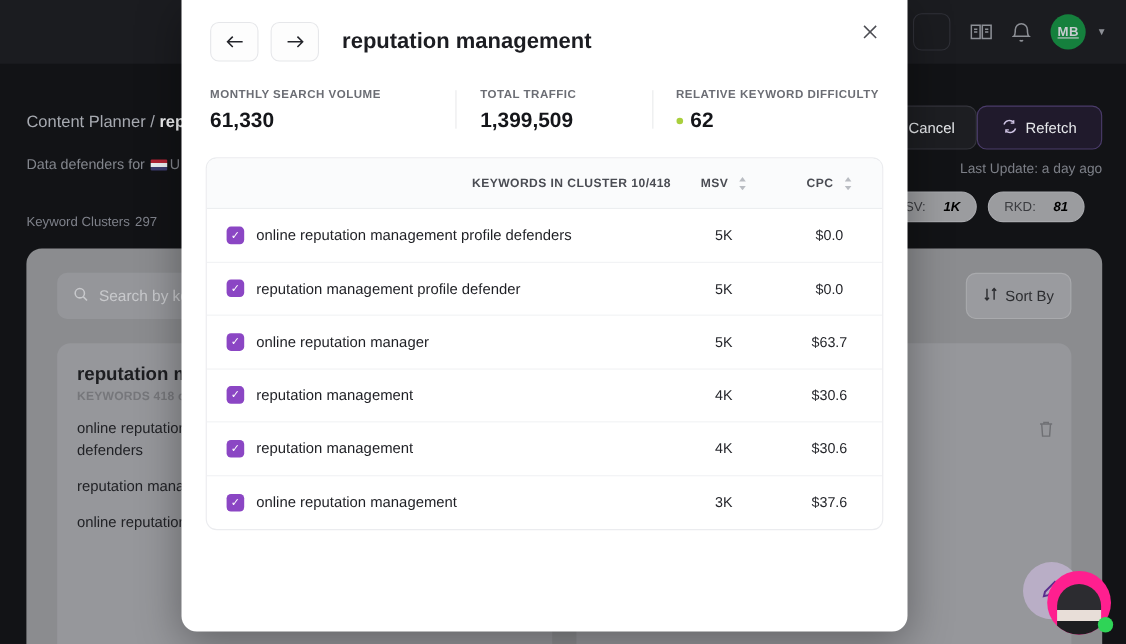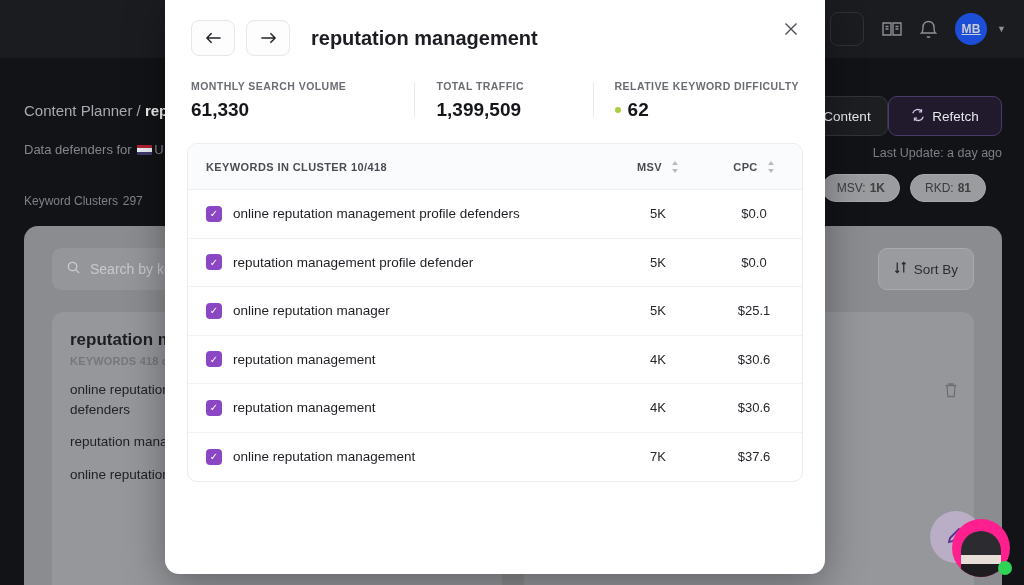--- a/index.html
+++ b/index.html
@@ -15,21 +15,21 @@
 
   .navbar {
     position: absolute; top: 0; left: 0; right: 0; height: 58px;
     background: #1b1c20;
     display: flex; align-items: center; justify-content: flex-end;
     padding-right: 18px; gap: 18px;
   }
   .nav-icon { color: #8d9096; display: flex; align-items: center; }
   .avatar-mb {
     width: 32px; height: 32px; border-radius: 50%;
-    background: #1d4ed8; color: #c9ccd2;
+    background: #15803d; color: #c9ccd2;
     display: flex; align-items: center; justify-content: center;
     font-size: 12px; font-weight: 700; letter-spacing: .3px; text-decoration: underline;
   }
   .nav-caret { color: #8d9096; font-size: 9px; margin-left: -8px; }
   .nav-pill {
     width: 34px; height: 34px; border: 1px solid #303138; border-radius: 8px;
   }
 
   .page { position: absolute; top: 58px; left: 0; right: 0; bottom: 0; }
 
@@ -90,21 +90,21 @@
   }
   .card-title { font-size: 17px; font-weight: 700; color: #1d1e21; white-space: nowrap; }
   .card-sub { font-size: 11px; font-weight: 700; color: #76777b; margin-top: 5px; letter-spacing: .2px; }
   .card-kw { font-size: 13.5px; color: #212226; margin-top: 14px; line-height: 1.35; }
   .badges { position: absolute; right: 16px; top: -52px; display: flex; gap: 10px; }
   .badge {
     height: 28px; padding: 0 14px; border-radius: 14px;
     background: #9b9c9f; border: 1px solid #a8a9ad;
     display: flex; align-items: center; font-size: 12px; color: #3a3b3f; white-space: nowrap;
   }
-  .badge b { color: #404040; margin-left: 4px; }
+  .badge b { color: #000000; margin-left: 16px; font-style: italic; }
   .more-tag { font-size: 13.5px; color: #3c3d41; }
   .trash { position: absolute; right: 16px; top: 70px; color: #6f7074; }
 
   .fab {
     position: absolute; right: 42px; bottom: 22px; width: 52px; height: 52px;
     border-radius: 50%; background: #b9aec6;
     display: flex; align-items: center; justify-content: center;
   }
   .chat-av {
     position: absolute; right: 14px; bottom: 8px; width: 58px; height: 58px;
@@ -148,21 +148,21 @@
   .stat:nth-child(3) { padding-left: 22px; }
   .stat:nth-child(2)::before, .stat:nth-child(3)::before {
     content: ""; position: absolute; left: 0; top: 2px; bottom: 4px; width: 1px; background: #e9eaec;
   }
   .stat-label { font-size: 10.5px; font-weight: 700; letter-spacing: .45px; color: #6b6d74; white-space: nowrap; }
   .stat-value { font-size: 19px; font-weight: 700; color: #15161a; margin-top: 7px; display: flex; align-items: center; gap: 7px; }
   .rkd-dot { width: 6px; height: 6px; border-radius: 50%; background: #a9cf3c; }
 
   .tbl-wrap {
     margin: 22px 22px 0; border: 1px solid #ebecef; border-radius: 10px;
-    overflow: hidden; background: #fff;
+    overflow: hidden; background: #fff; text-align: right;
   }
   .tbl-head {
     display: flex; align-items: center; height: 46px;
     background: #fafbfc; border-bottom: 1px solid #eceef0;
     font-size: 11px; font-weight: 700; letter-spacing: .4px; color: #4a4c53;
   }
   .c-kw { flex: 1; padding-left: 18px; }
   .c-msv { width: 96px; display: flex; align-items: center; justify-content: center; gap: 9px; }
   .c-cpc { width: 96px; display: flex; align-items: center; justify-content: center; gap: 9px; }
   .sorter { display: flex; flex-direction: column; gap: 2px; color: #b9bcc2; line-height: .6; font-size: 8px; }
@@ -227,21 +227,21 @@
     <div class="gen-line">
       <span>Data defenders for </span><span class="flag"></span><span>U</span>
     </div>
 
     <div class="clusters-h">
       <span>Keyword Clusters</span>
       <span>297</span>
     </div>
 
     <div class="btn-export">
-      <span>Content</span>
+      <span>Cancel</span>
     </div>
     <div class="btn-refetch">
       <span>
         <svg width="14" height="14" viewBox="0 0 16 16" fill="none" stroke="#cfc4e4" stroke-width="1.5">
           <path d="M2 6a6 6 0 0 1 10-2.5M14 10a6 6 0 0 1-10 2.5"></path>
             <path d="M12 1.5v3h-3M4 14.5v-3h3"></path>
         </svg>
       </span>
       <span>Refetch</span>
     </div>
@@ -401,21 +401,21 @@
         </div>
       <div class="c-msv">5K</div>
       <div class="c-cpc">$0.0</div>
     </div>
     <div class="row">
       <div class="c-kw">
           <span class="cb">✓</span>
           <span>online reputation manager</span>
         </div>
       <div class="c-msv">5K</div>
-      <div class="c-cpc">$25.1</div>
+      <div class="c-cpc">$63.7</div>
     </div>
     <div class="row">
       <div class="c-kw">
           <span class="cb">✓</span>
           <span>reputation management</span>
         </div>
       <div class="c-msv">4K</div>
       <div class="c-cpc">$30.6</div>
     </div>
     <div class="row">
@@ -424,18 +424,18 @@
           <span>reputation management</span>
         </div>
       <div class="c-msv">4K</div>
       <div class="c-cpc">$30.6</div>
     </div>
     <div class="row">
       <div class="c-kw">
           <span class="cb">✓</span>
           <span>online reputation management</span>
         </div>
-      <div class="c-msv">7K</div>
+      <div class="c-msv">3K</div>
       <div class="c-cpc">$37.6</div>
     </div>
   </div>
 
 </div>
 
 </body></html>

